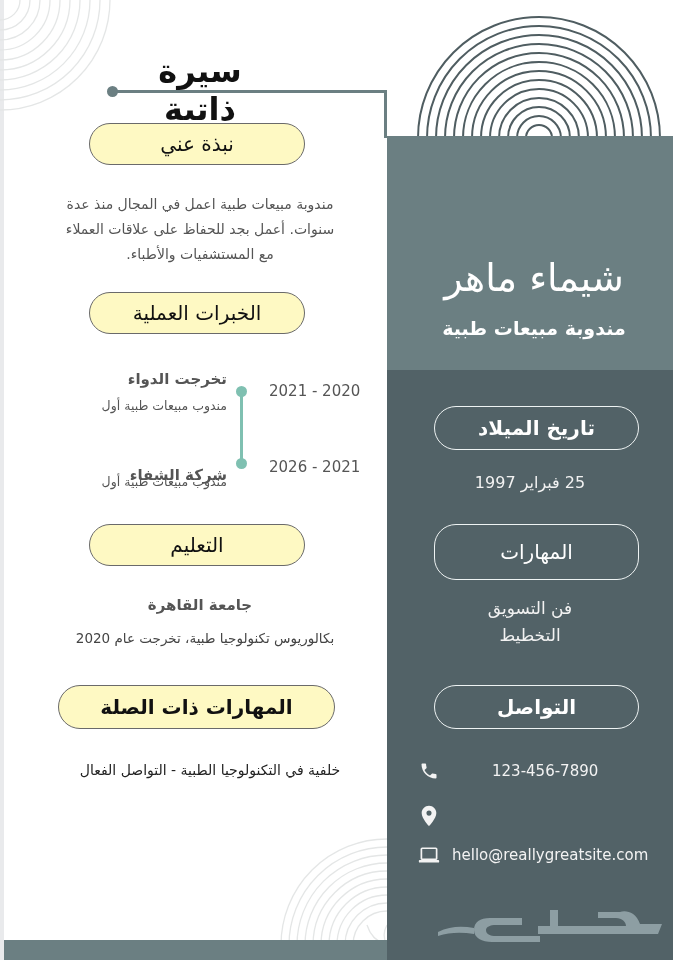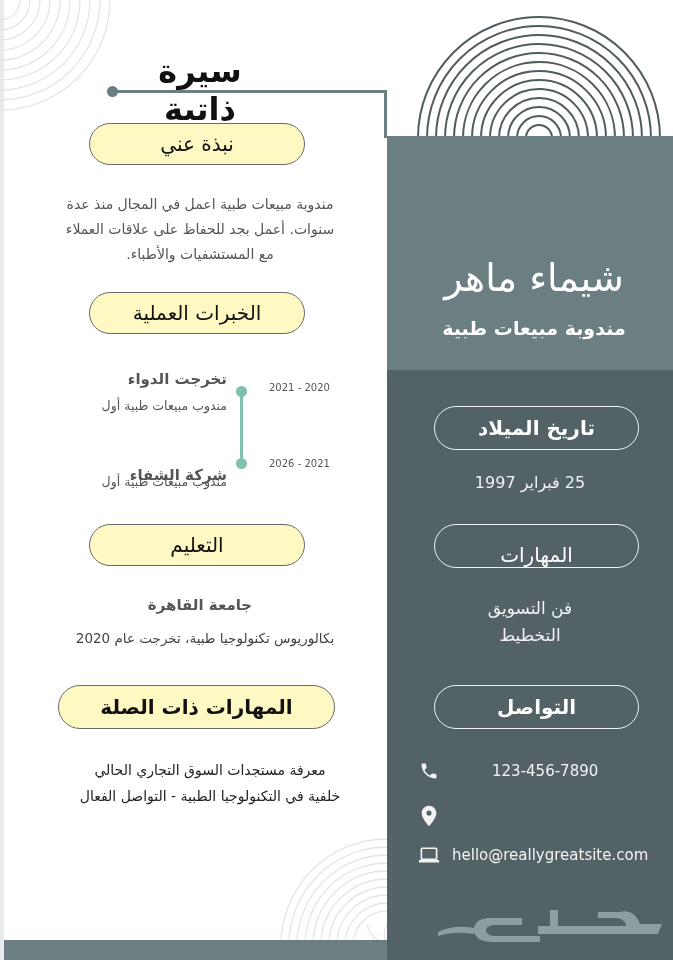--- a/index.html
+++ b/index.html
@@ -31,21 +31,21 @@
           align-items: center; justify-content: center; direction: rtl; font-size: 20px; color: #111; background: #fef9c3; }
   .pill.dark { border-color: #eef3f3; color: #ffffff; background: transparent; font-size: 20px; }
   .pill .t { white-space: nowrap; }
 
   .para { position: absolute; direction: rtl; text-align: center; color: #555; font-size: 14px; line-height: 25px; }
   .para .line { display: block; white-space: nowrap; }
 
   
   .exp-company { position: absolute; direction: rtl; text-align: right; font-size: 15px; font-weight: bold; color: #555; white-space: nowrap; }
   .exp-role { position: absolute; direction: rtl; text-align: right; font-size: 12.5px; color: #555; white-space: nowrap; }
-  .exp-years { position: absolute; font-size: 10px; color: #555; white-space: nowrap; }
+  .exp-years { position: absolute; font-size: 15px; color: #555; white-space: nowrap; }
   .tl-line { position: absolute; left: 240px; top: 392px; width: 3px; height: 72px; background: #7fc0b1; }
   .tl-dot { position: absolute; width: 11px; height: 11px; border-radius: 50%; background: #7fc0b1; left: 236px; }
 
   .edu-school { position: absolute; left: 50px; width: 300px; top: 596px; text-align: center; direction: rtl;
                 font-size: 15px; font-weight: bold; color: #555; }
   .edu-degree { position: absolute; left: 40px; width: 330px; top: 630px; text-align: center; direction: rtl;
                 font-size: 13.5px; color: #444; white-space: nowrap; }
 
   .skills-list { position: absolute; left: 40px; width: 340px; top: 757px; direction: rtl; text-align: center;
                  font-size: 14px; line-height: 26px; color: #222; }
@@ -158,33 +158,32 @@
 <div class="pill" style="left:89px; top:524px; width:216px; height:42px;">
   <span class="t">التعليم</span>
 </div>
 <div class="edu-school">جامعة القاهرة</div>
 <div class="edu-degree">بكالوريوس تكنولوجيا طبية، تخرجت عام 2020</div>
 
 <div class="pill" style="left:58px; top:685px; width:277px; height:44px; font-weight:bold;">
   <span class="t">المهارات ذات الصلة</span>
 </div>
 <div class="skills-list">
-  <div>معرفة مستجدات السوق التجاري الحالي</div>
   <div>خلفية في التكنولوجيا الطبية - التواصل الفعال</div>
 </div>
 
 <div class="name">شيماء ماهر</div>
 <div class="role">مندوبة مبيعات طبية</div>
 
 <div class="pill dark" style="left:434px; top:406px; width:205px; height:44px; font-weight:bold;">
   <span class="t">تاريخ الميلاد</span>
 </div>
 <div class="dob">25 فبراير 1997</div>
 
-<div class="pill dark" style="left:434px; top:524px; width:205px; height:44px;align-items:flex-end;">
+<div class="pill dark" style="left:434px; top:524px; width:205px; height:56px;">
   <span class="t">المهارات</span>
 </div>
 <div class="rskills">
   <div>فن التسويق</div>
   <div>التخطيط</div>
 </div>
 
 <div class="pill dark" style="left:434px; top:685px; width:205px; height:44px; font-weight:bold;">
   <span class="t">التواصل</span>
 </div>

